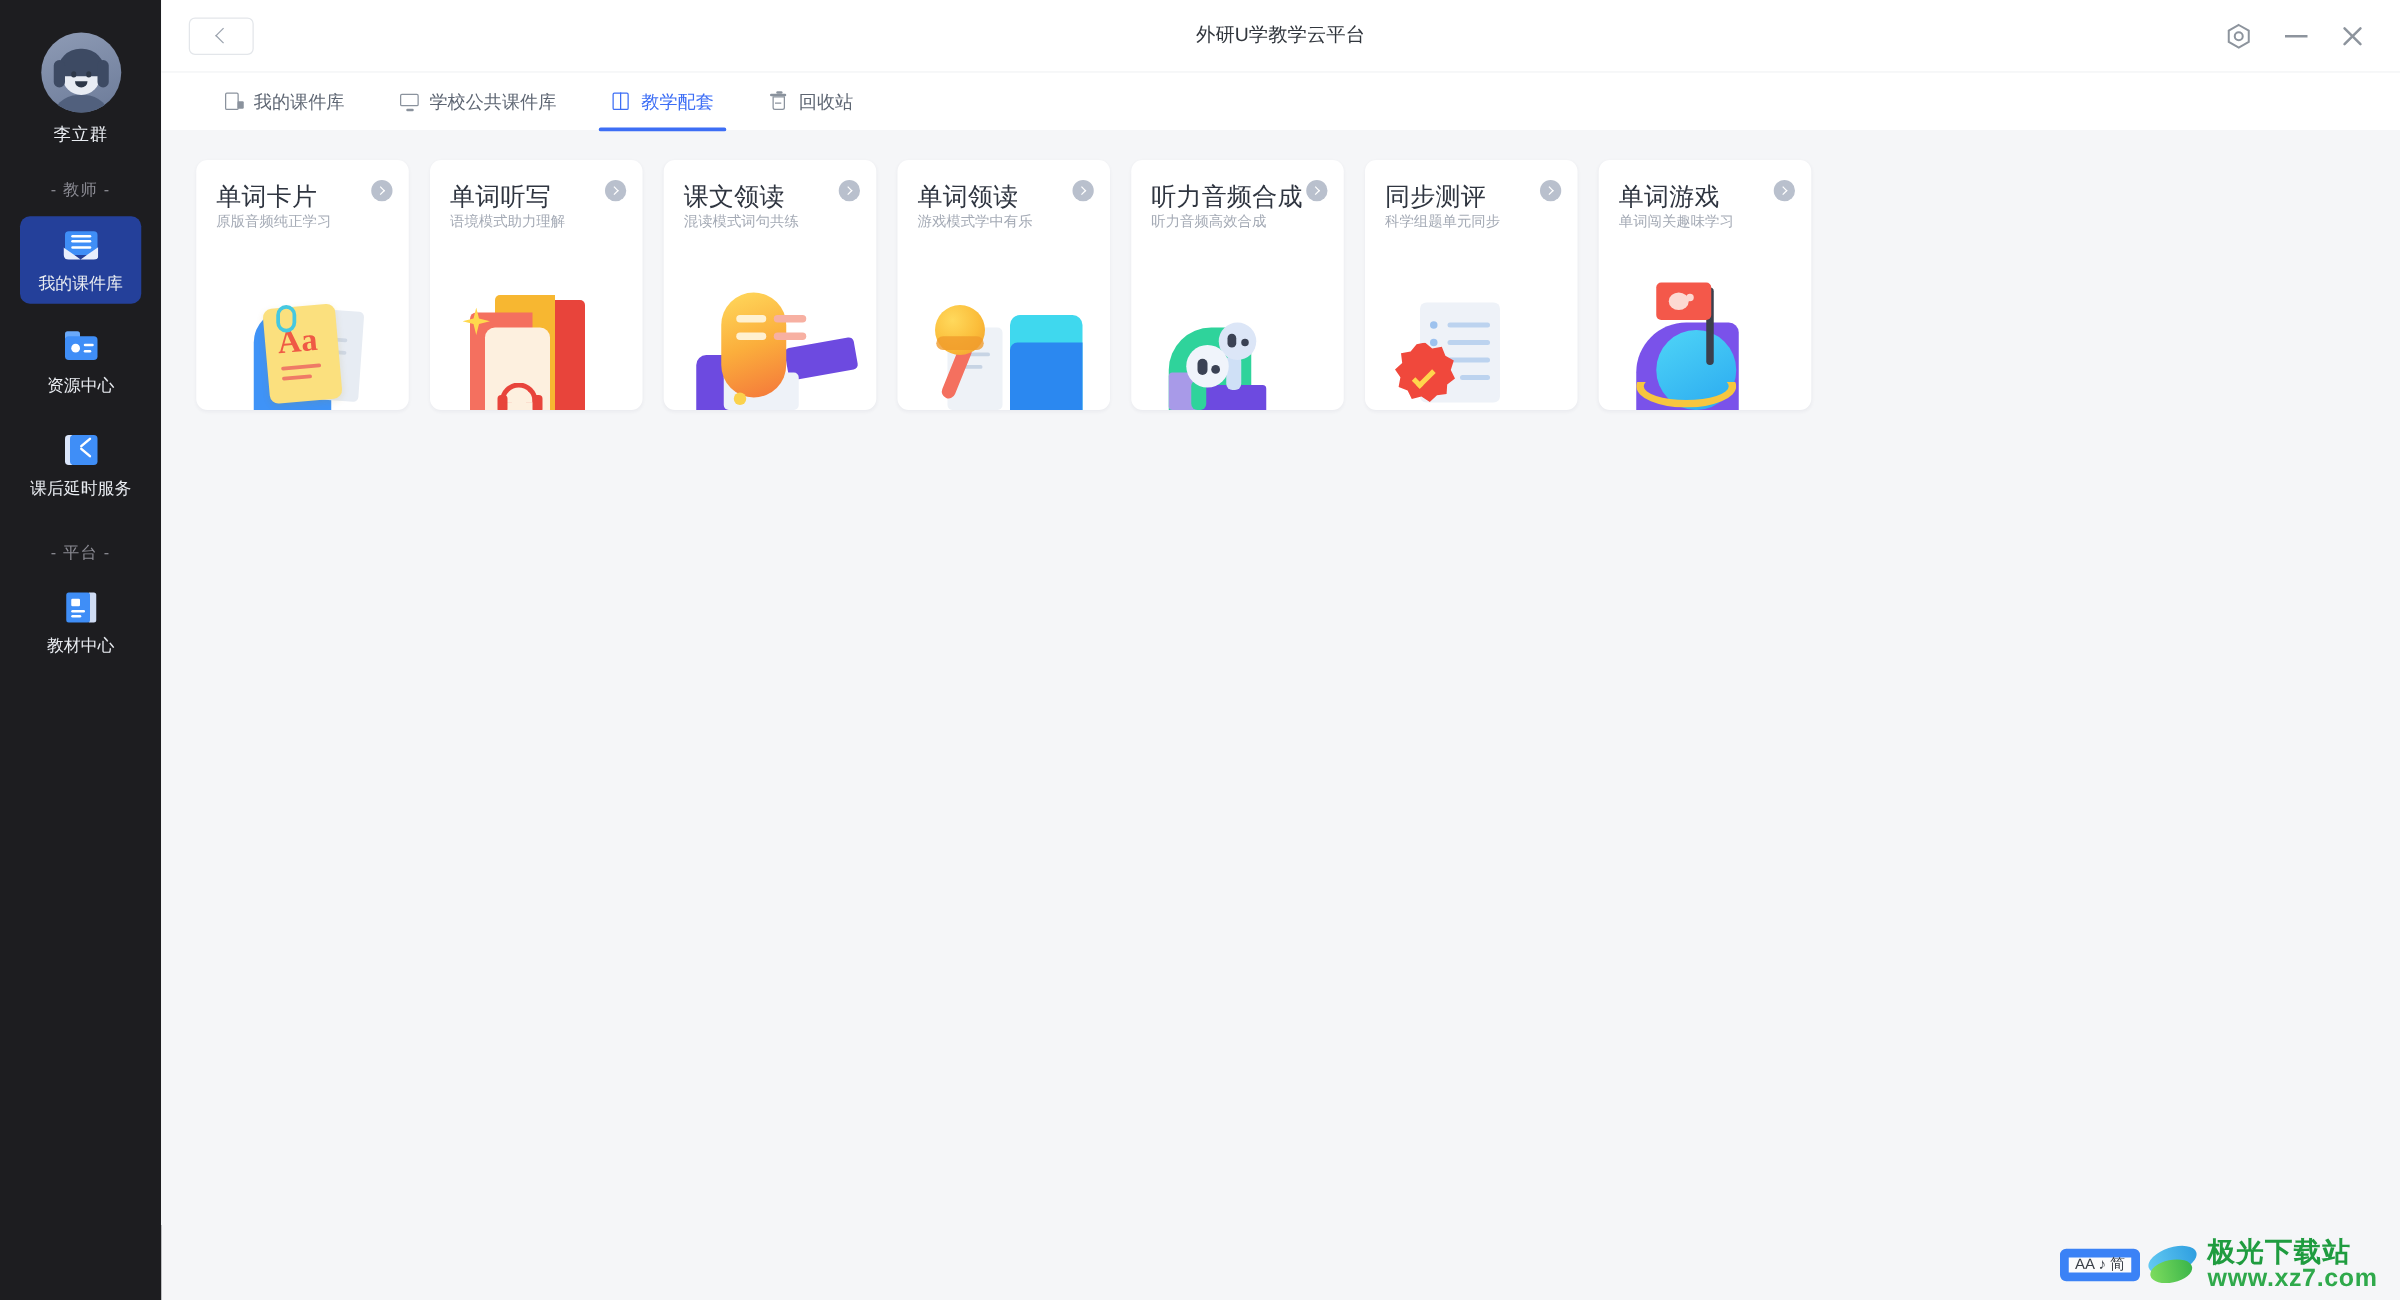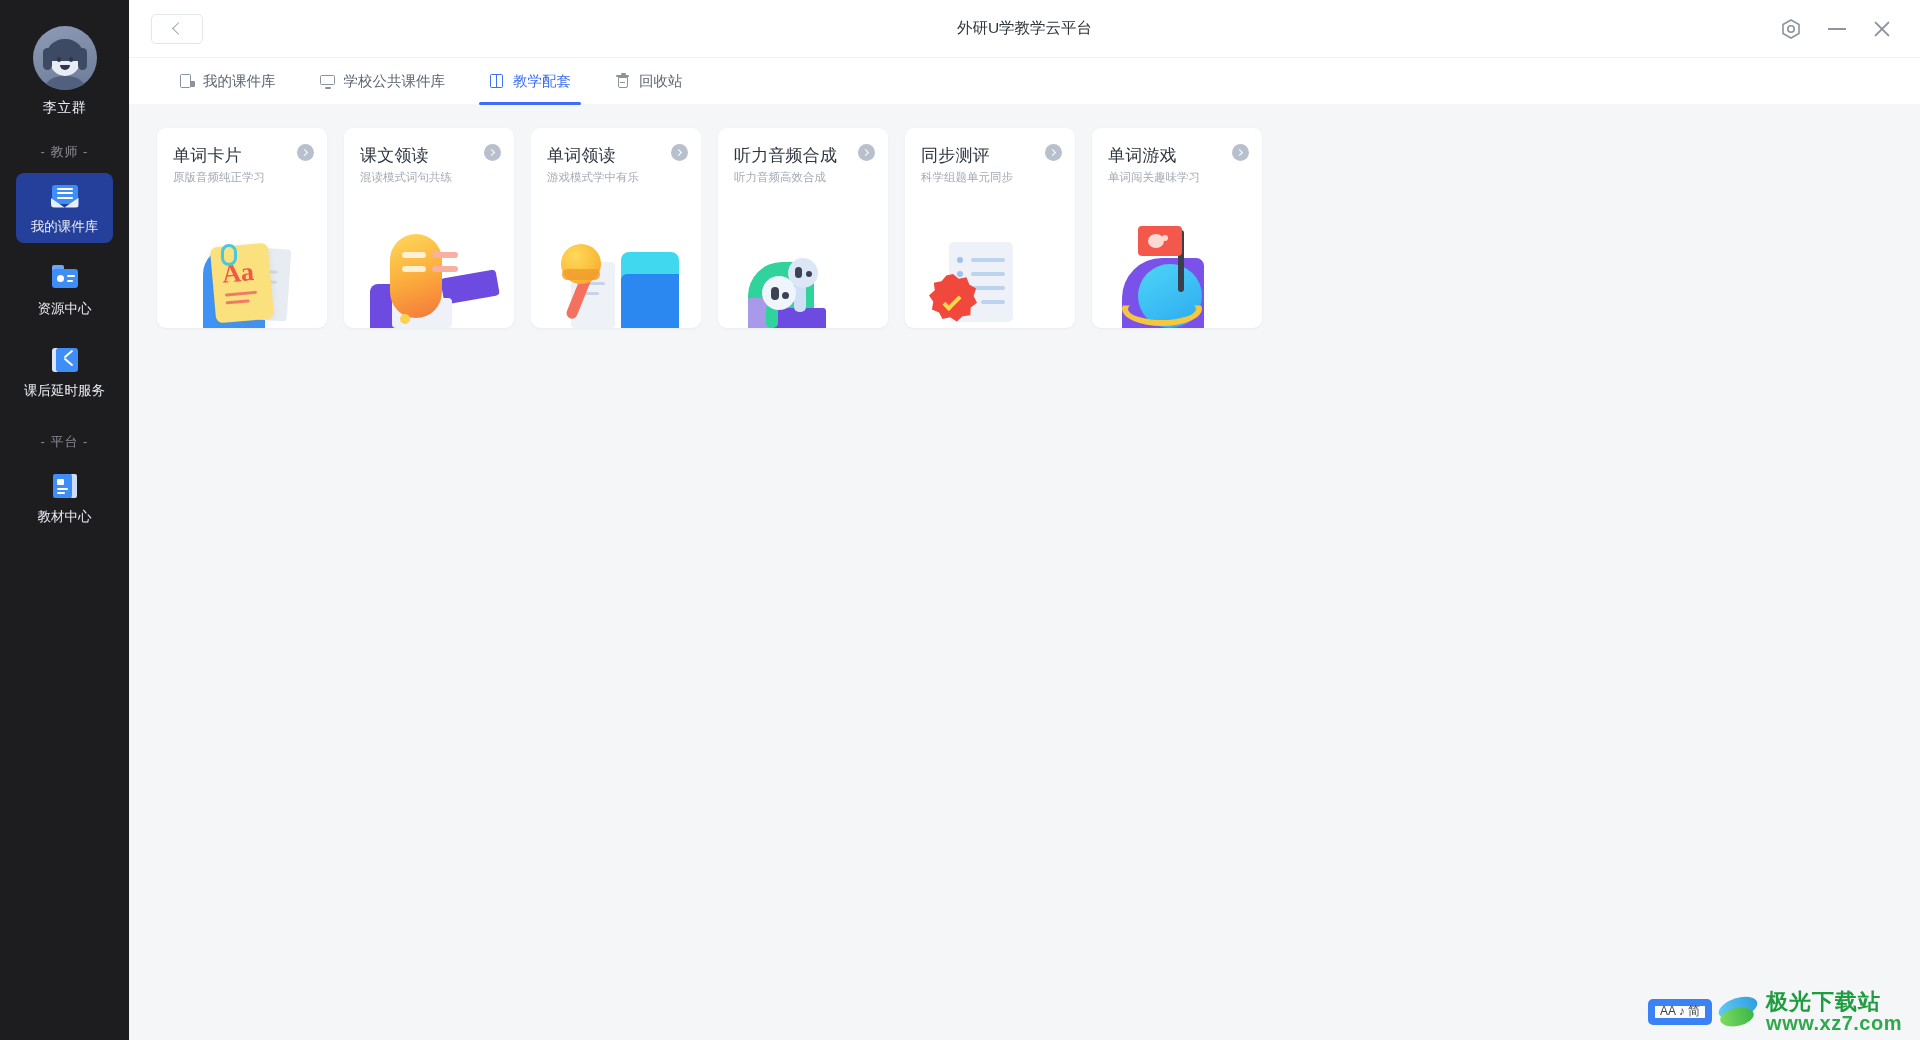--- a/index.html
+++ b/index.html
@@ -150,21 +150,21 @@
 
   
   .content { flex: 1; background: #f5f6f8; padding: 24px 0 0 28px; overflow: hidden; }
   .card-grid { display: flex; gap: 17px; flex-wrap: wrap; }
   .card {
     width: 170px; height: 200px; background: #fff; border-radius: 9px;
     position: relative; overflow: hidden; cursor: pointer;
     box-shadow: 0 1px 3px rgba(30,40,70,.05);
   }
   .card-title {
-    position: absolute; left: 16px; top: 16px; font-size: 17px; color: #2f3540;
+    position: absolute; left: 16px; top: 16px; font-size: 20px; color: #2f3540;
     letter-spacing: .2px;
   }
   .card-sub {
     position: absolute; left: 16px; top: 42px; font-size: 11.5px; color: #a4aab5;
   }
   .card-arrow {
     position: absolute; right: 13px; top: 16px; width: 17px; height: 17px; border-radius: 50%;
     background: #b9c0cd; display: flex; align-items: center; justify-content: center;
   }
   .card-arrow i {
@@ -408,20 +408,37 @@
               </span>
             <span class="yel">
                 <span class="aa">Aa</span>
                 <span class="ul1"></span>
                 <span class="ul2"></span>
               </span>
             <span class="ring"></span>
           </div>
         </div>
 
+        <div class="card">
+          <div class="card-title">单词听写</div>
+          <div class="card-sub">语境模式助力理解</div>
+          <div class="card-arrow">
+              <i></i>
+            </div>
+          <div class="card-art a2">
+            <span class="red"></span>
+              <span class="orange"></span>
+              <span class="salmon"></span>
+              <span class="cream"></span>
+            <span class="he1"></span>
+              <span class="he2"></span>
+              <span class="hb"></span>
+              <span class="spark"></span>
+          </div>
+        </div>
 
         <div class="card">
           <div class="card-title">课文领读</div>
           <div class="card-sub">混读模式词句共练</div>
           <div class="card-arrow">
               <i></i>
             </div>
           <div class="card-art a4">
             <span class="purple"></span>
               <span class="purple2"></span>

